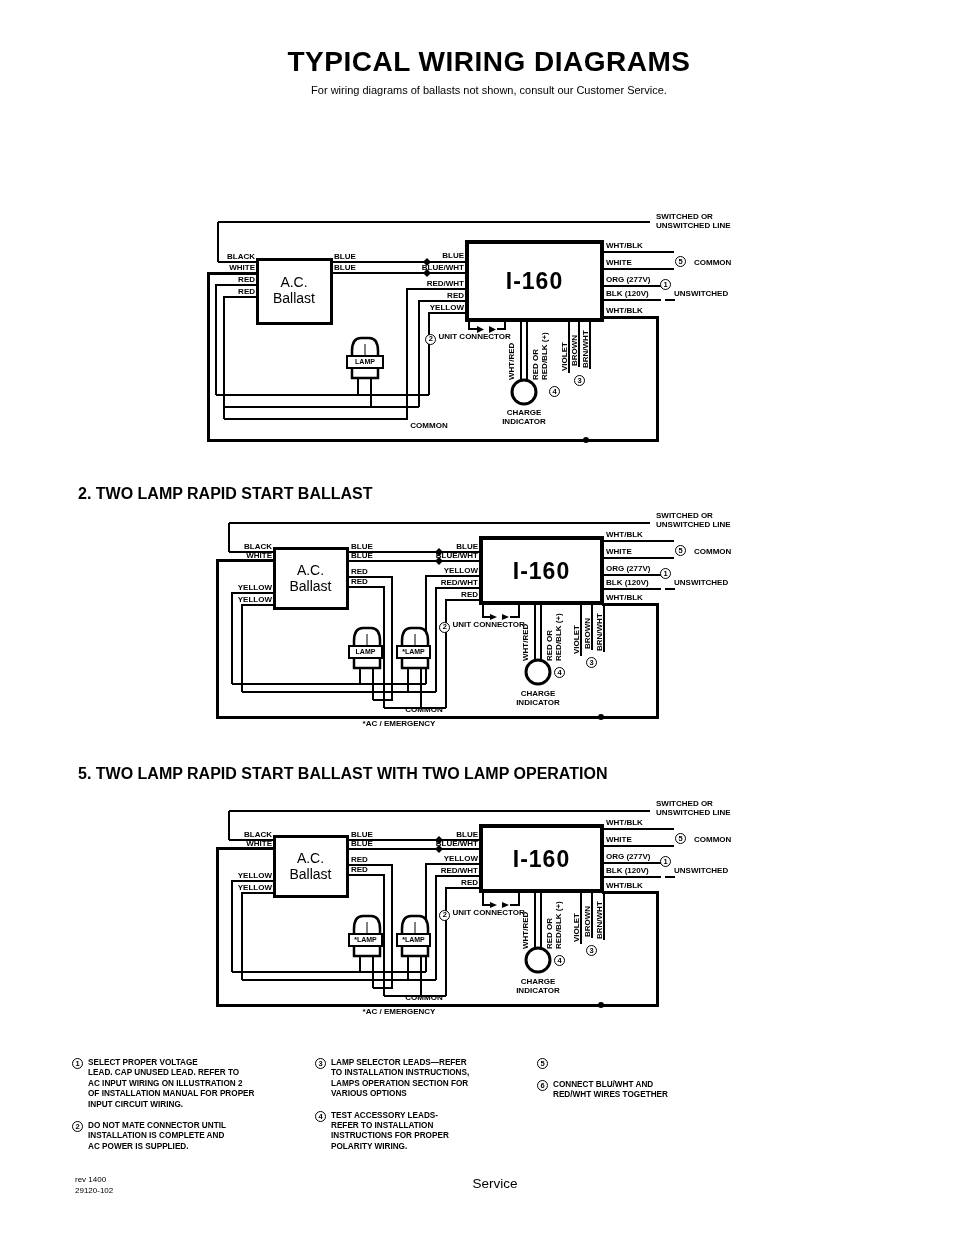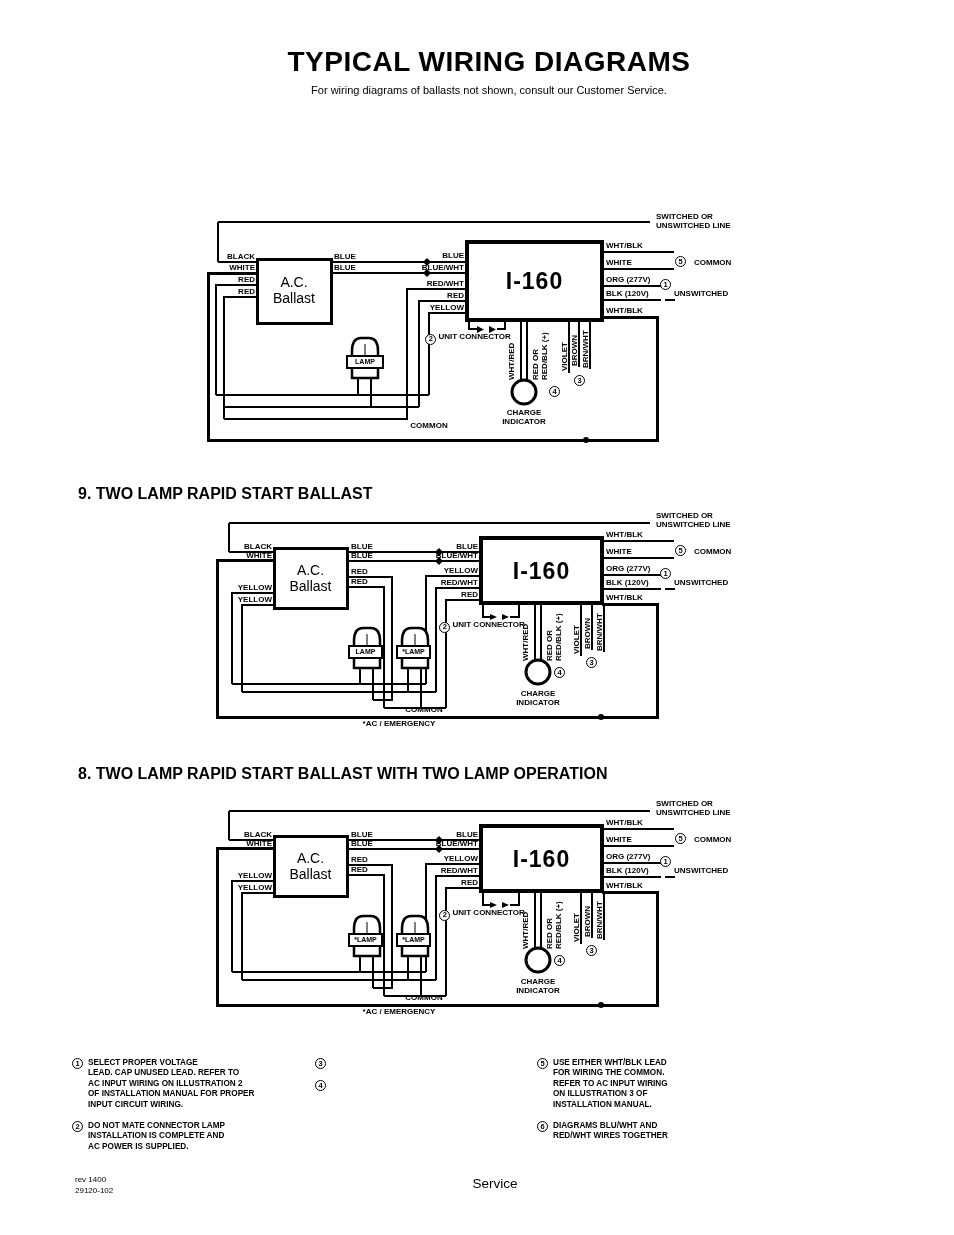--- a/index.html
+++ b/index.html
@@ -105,21 +105,21 @@
     <div class="rot" style="left:561px;top:161px">BROWN</div>
     <div class="rot" style="left:572px;top:163px">BRN/WHT</div>
     <div class="circa" style="left:565px;top:170px">3</div>
     <div class="circa" style="left:540px;top:181px">4</div>
     <div class="lb cw" style="left:475px;top:203px;width:80px">CHARGE
 INDICATOR</div>
     <div class="lb cw" style="left:380px;top:216px;width:80px">COMMON</div>
     <div class="lampbox" style="left:337px;top:150px;width:38px">LAMP</div>
   </section>
 
-  <h2 class="dh" style="top:485px">9. TWO LAMP RAPID START BALLAST</h2>
+  <h2 class="dh" style="top:485px">2. TWO LAMP RAPID START BALLAST</h2>
   <section class="diagram" style="top:500px;height:240px">
     <svg class="wires" width="954" height="240">
       <g fill="none" stroke="#000" shape-rendering="crispEdges">
         <path stroke-width="2" d="M220,23 H641 M220,23 V52 M220,52 H265
           M338,52 H472 M338,61 H472
           M265,93 H223 V184 M472,76 H417 V184 M223,184 H417 M351,168 V184
           M265,105 H233 V192 M472,88 H427 V192 M233,192 H427 M399,168 V192
           M338,77 H383 V200 H364 M364,168 V200
           M338,87 H375 V208 M472,100 H437 V208 M375,208 H437 M412,168 V208
           M593,41 H665 M593,58 H665 M593,75 H652 M593,89 H652 M656,89 H666
@@ -181,21 +181,21 @@
     <div class="circa" style="left:577px;top:157px">3</div>
     <div class="circa" style="left:545px;top:167px">4</div>
     <div class="lb cw" style="left:489px;top:189px;width:80px">CHARGE
 INDICATOR</div>
     <div class="lb cw" style="left:375px;top:205px;width:80px">COMMON</div>
     <div class="lb cw" style="left:335px;top:219px;width:110px">*AC / EMERGENCY</div>
     <div class="lampbox" style="left:339px;top:145px;width:35px">LAMP</div>
     <div class="lampbox" style="left:387px;top:145px;width:35px">*LAMP</div>
   </section>
 
-  <h2 class="dh" style="top:765px">8. TWO LAMP RAPID START BALLAST WITH TWO LAMP OPERATION</h2>
+  <h2 class="dh" style="top:765px">5. TWO LAMP RAPID START BALLAST WITH TWO LAMP OPERATION</h2>
   <section class="diagram" style="top:788px;height:240px">
     <svg class="wires" width="954" height="240">
       <g fill="none" stroke="#000" shape-rendering="crispEdges">
         <path stroke-width="2" d="M220,23 H641 M220,23 V52 M220,52 H265
           M338,52 H472 M338,61 H472
           M265,93 H223 V184 M472,76 H417 V184 M223,184 H417 M351,168 V184
           M265,105 H233 V192 M472,88 H427 V192 M233,192 H427 M399,168 V192
           M338,77 H383 V200 H364 M364,168 V200
           M338,87 H375 V208 M472,100 H437 V208 M375,208 H437 M412,168 V208
           M593,41 H665 M593,58 H665 M593,75 H652 M593,89 H652 M656,89 H666
@@ -268,45 +268,48 @@
     <div class="note">
       <span class="circ">1</span>
       <span class="ntext">SELECT PROPER VOLTAGE
 LEAD. CAP UNUSED LEAD. REFER TO
 AC INPUT WIRING ON ILLUSTRATION 2
 OF INSTALLATION MANUAL FOR PROPER
 INPUT CIRCUIT WIRING.</span>
     </div>
     <div class="note">
       <span class="circ">2</span>
-      <span class="ntext">DO NOT MATE CONNECTOR LAMP
+      <span class="ntext">DO NOT MATE CONNECTOR UNTIL
 INSTALLATION IS COMPLETE AND
 AC POWER IS SUPPLIED.</span>
     </div>
   </div>
   <div class="fnotes" style="left:315px;width:215px">
     <div class="note">
       <span class="circ">3</span>
+      <span class="ntext">LAMP SELECTOR LEADS—REFER
+TO INSTALLATION INSTRUCTIONS,
+LAMPS OPERATION SECTION FOR
+VARIOUS OPTIONS</span>
     </div>
     <div class="note">
       <span class="circ">4</span>
+      <span class="ntext">TEST ACCESSORY LEADS-
+REFER TO INSTALLATION
+INSTRUCTIONS FOR PROPER
+POLARITY WIRING.</span>
     </div>
   </div>
   <div class="fnotes" style="left:537px;width:210px">
     <div class="note">
       <span class="circ">5</span>
-      <span class="ntext">USE EITHER WHT/BLK LEAD
-FOR WIRING THE COMMON.
-REFER TO AC INPUT WIRING
-ON ILLUSTRATION 3 OF
-INSTALLATION MANUAL.</span>
     </div>
     <div class="note">
       <span class="circ">6</span>
-      <span class="ntext">DIAGRAMS BLU/WHT AND
+      <span class="ntext">CONNECT BLU/WHT AND
 RED/WHT WIRES TOGETHER</span>
     </div>
   </div>
 
   <div class="footer-small" style="left:75px;top:1174px">rev 1400
 29120-102</div>
   <div class="insert" style="left:440px;top:1176px;width:110px">Service</div>
 
 </div>
 

